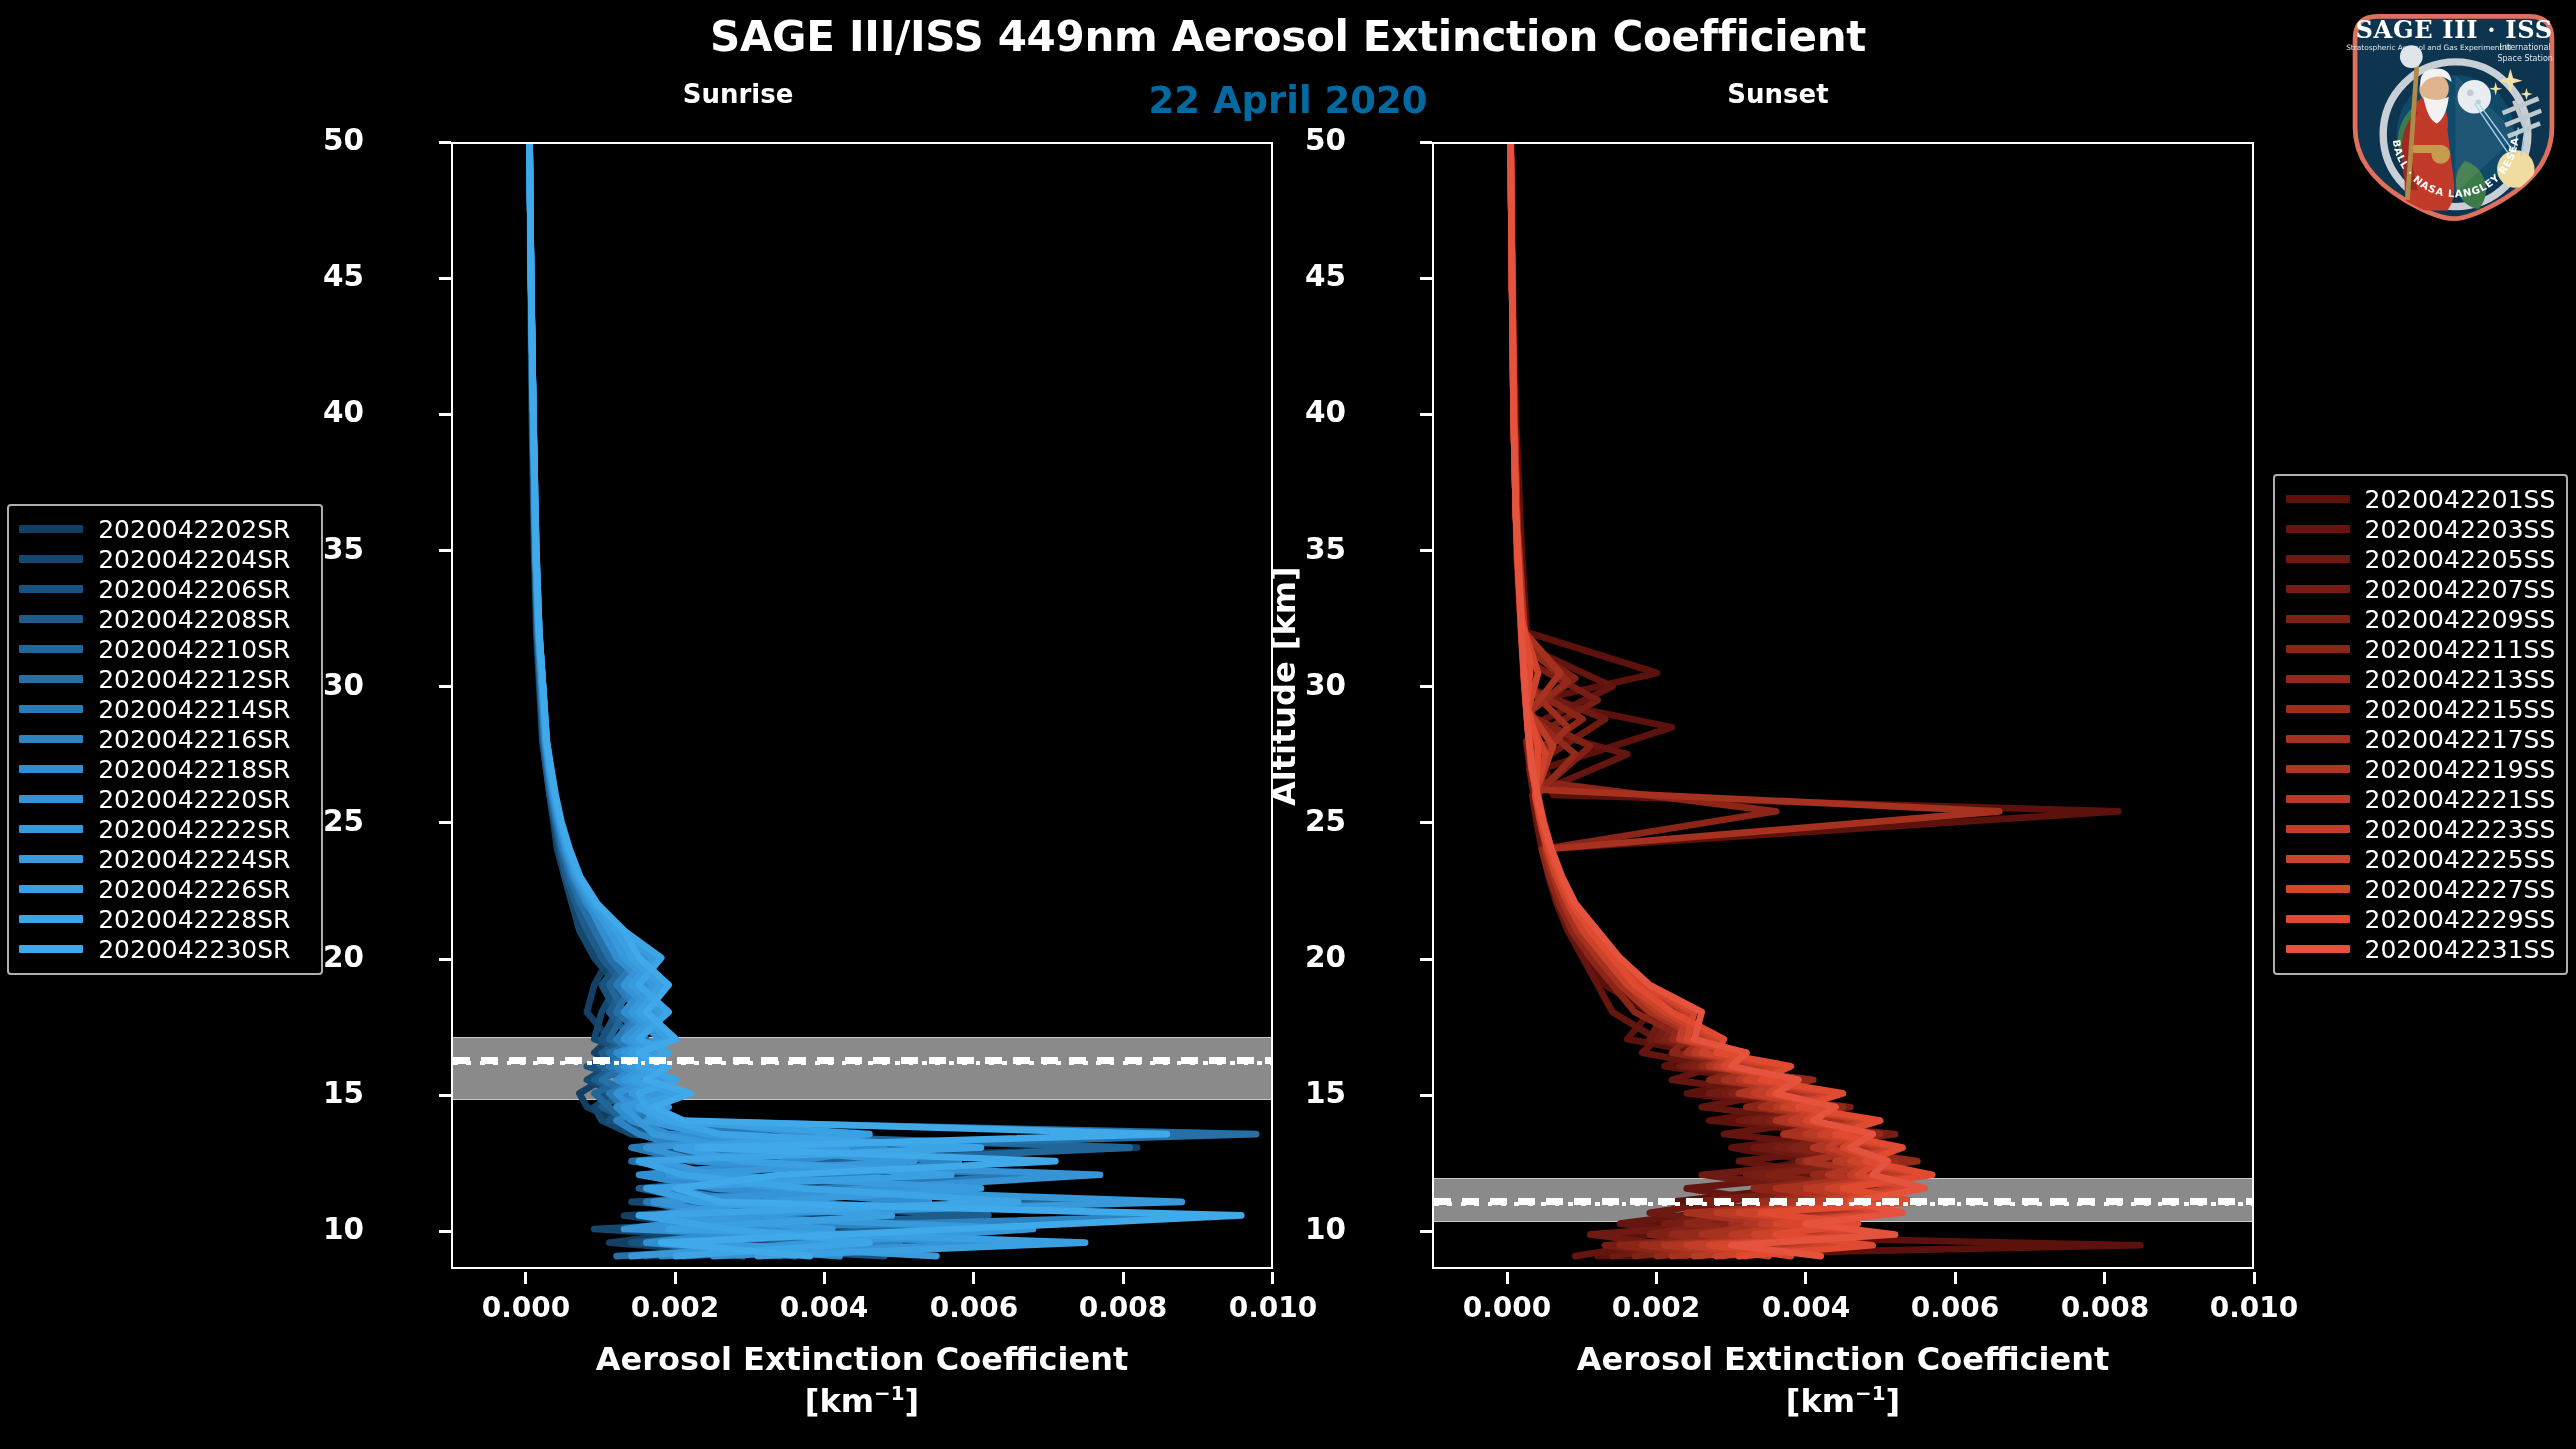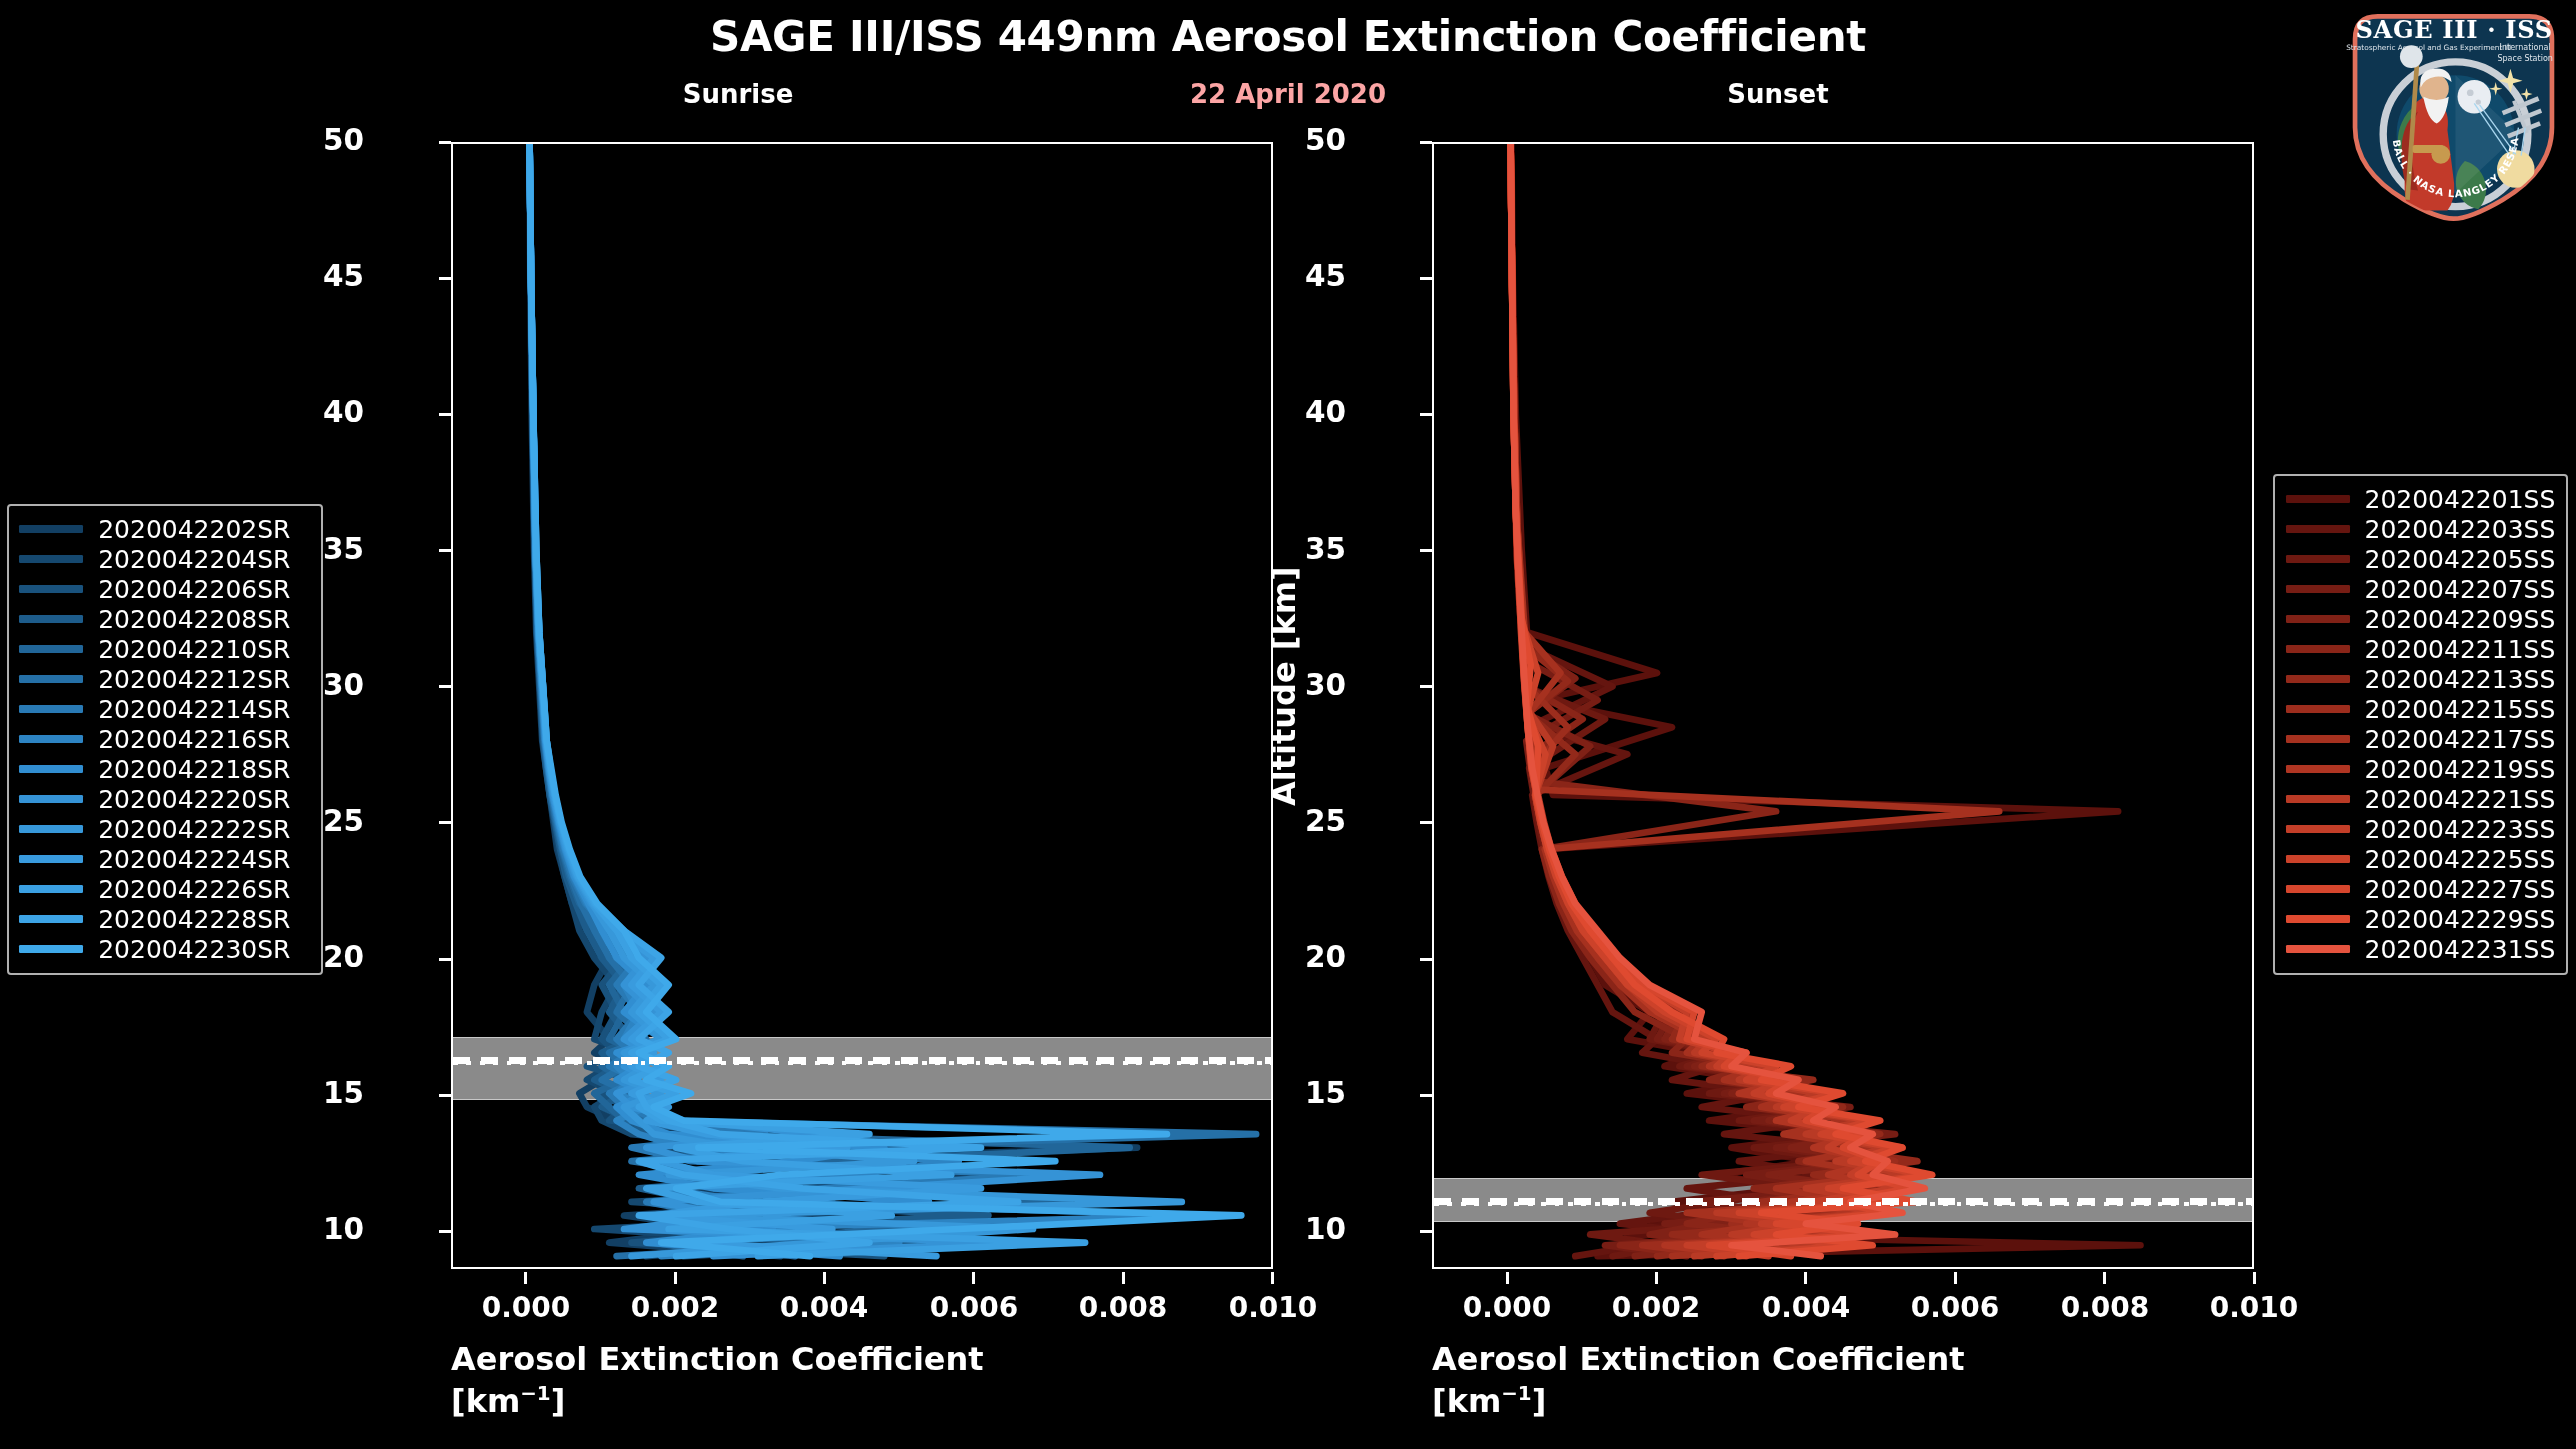--- a/index.html
+++ b/index.html
@@ -12,22 +12,22 @@
   #root { position: relative; width: 2576px; height: 1449px; background: #000; }
 
   .title {
     position: absolute; left: 0; top: 12px; width: 2576px;
     text-align: center; color: #fff;
     font-family: "DejaVu Sans", sans-serif;
     font-weight: bold; font-size: 42px; letter-spacing: -0.3px;
   }
   .subtitle-date {
     position: absolute; left: 0; top: 79px; width: 2576px;
-    text-align: center; color: #fca5a5;
-    font-weight: bold; font-size: 26px;
+    text-align: center; color: #0369a1;
+    font-weight: bold; font-size: 37px;
   }
   .panel-title {
     position: absolute; top: 79px; color: #fff;
     font-weight: bold; font-size: 26px; text-align: center;
   }
   #sunrise-title { left: 604px; width: 268px; }
   #sunset-title  { left: 1644px; width: 268px; }
 
   
   .plot {
@@ -71,21 +71,21 @@
   }
   .xtickmark { position: absolute; width: 2.7px; height: 12px; background: #fff; }
 
   .ylabel {
     position: absolute; color: #fff; font-weight: bold; font-size: 32px;
     transform-origin: 0 0; transform: rotate(-90deg);
     white-space: nowrap;
   }
   .xlabel {
     position: absolute; color: #fff; font-weight: bold; font-size: 32px;
-    text-align: left; width: 822px;
+    text-align: center; width: 822px;
   }
   .xlabel .unit { display: block; margin-top: 4px; }
 
   
   .legend-box {
     position: absolute; background: #000;
     border: 2px solid #b0b0b0; border-radius: 4px;
     padding: 8px 12px 9.4px 10.7px;
   }
   #legend-left  { left: 6.7px;  top: 504px; width: 316px; }

